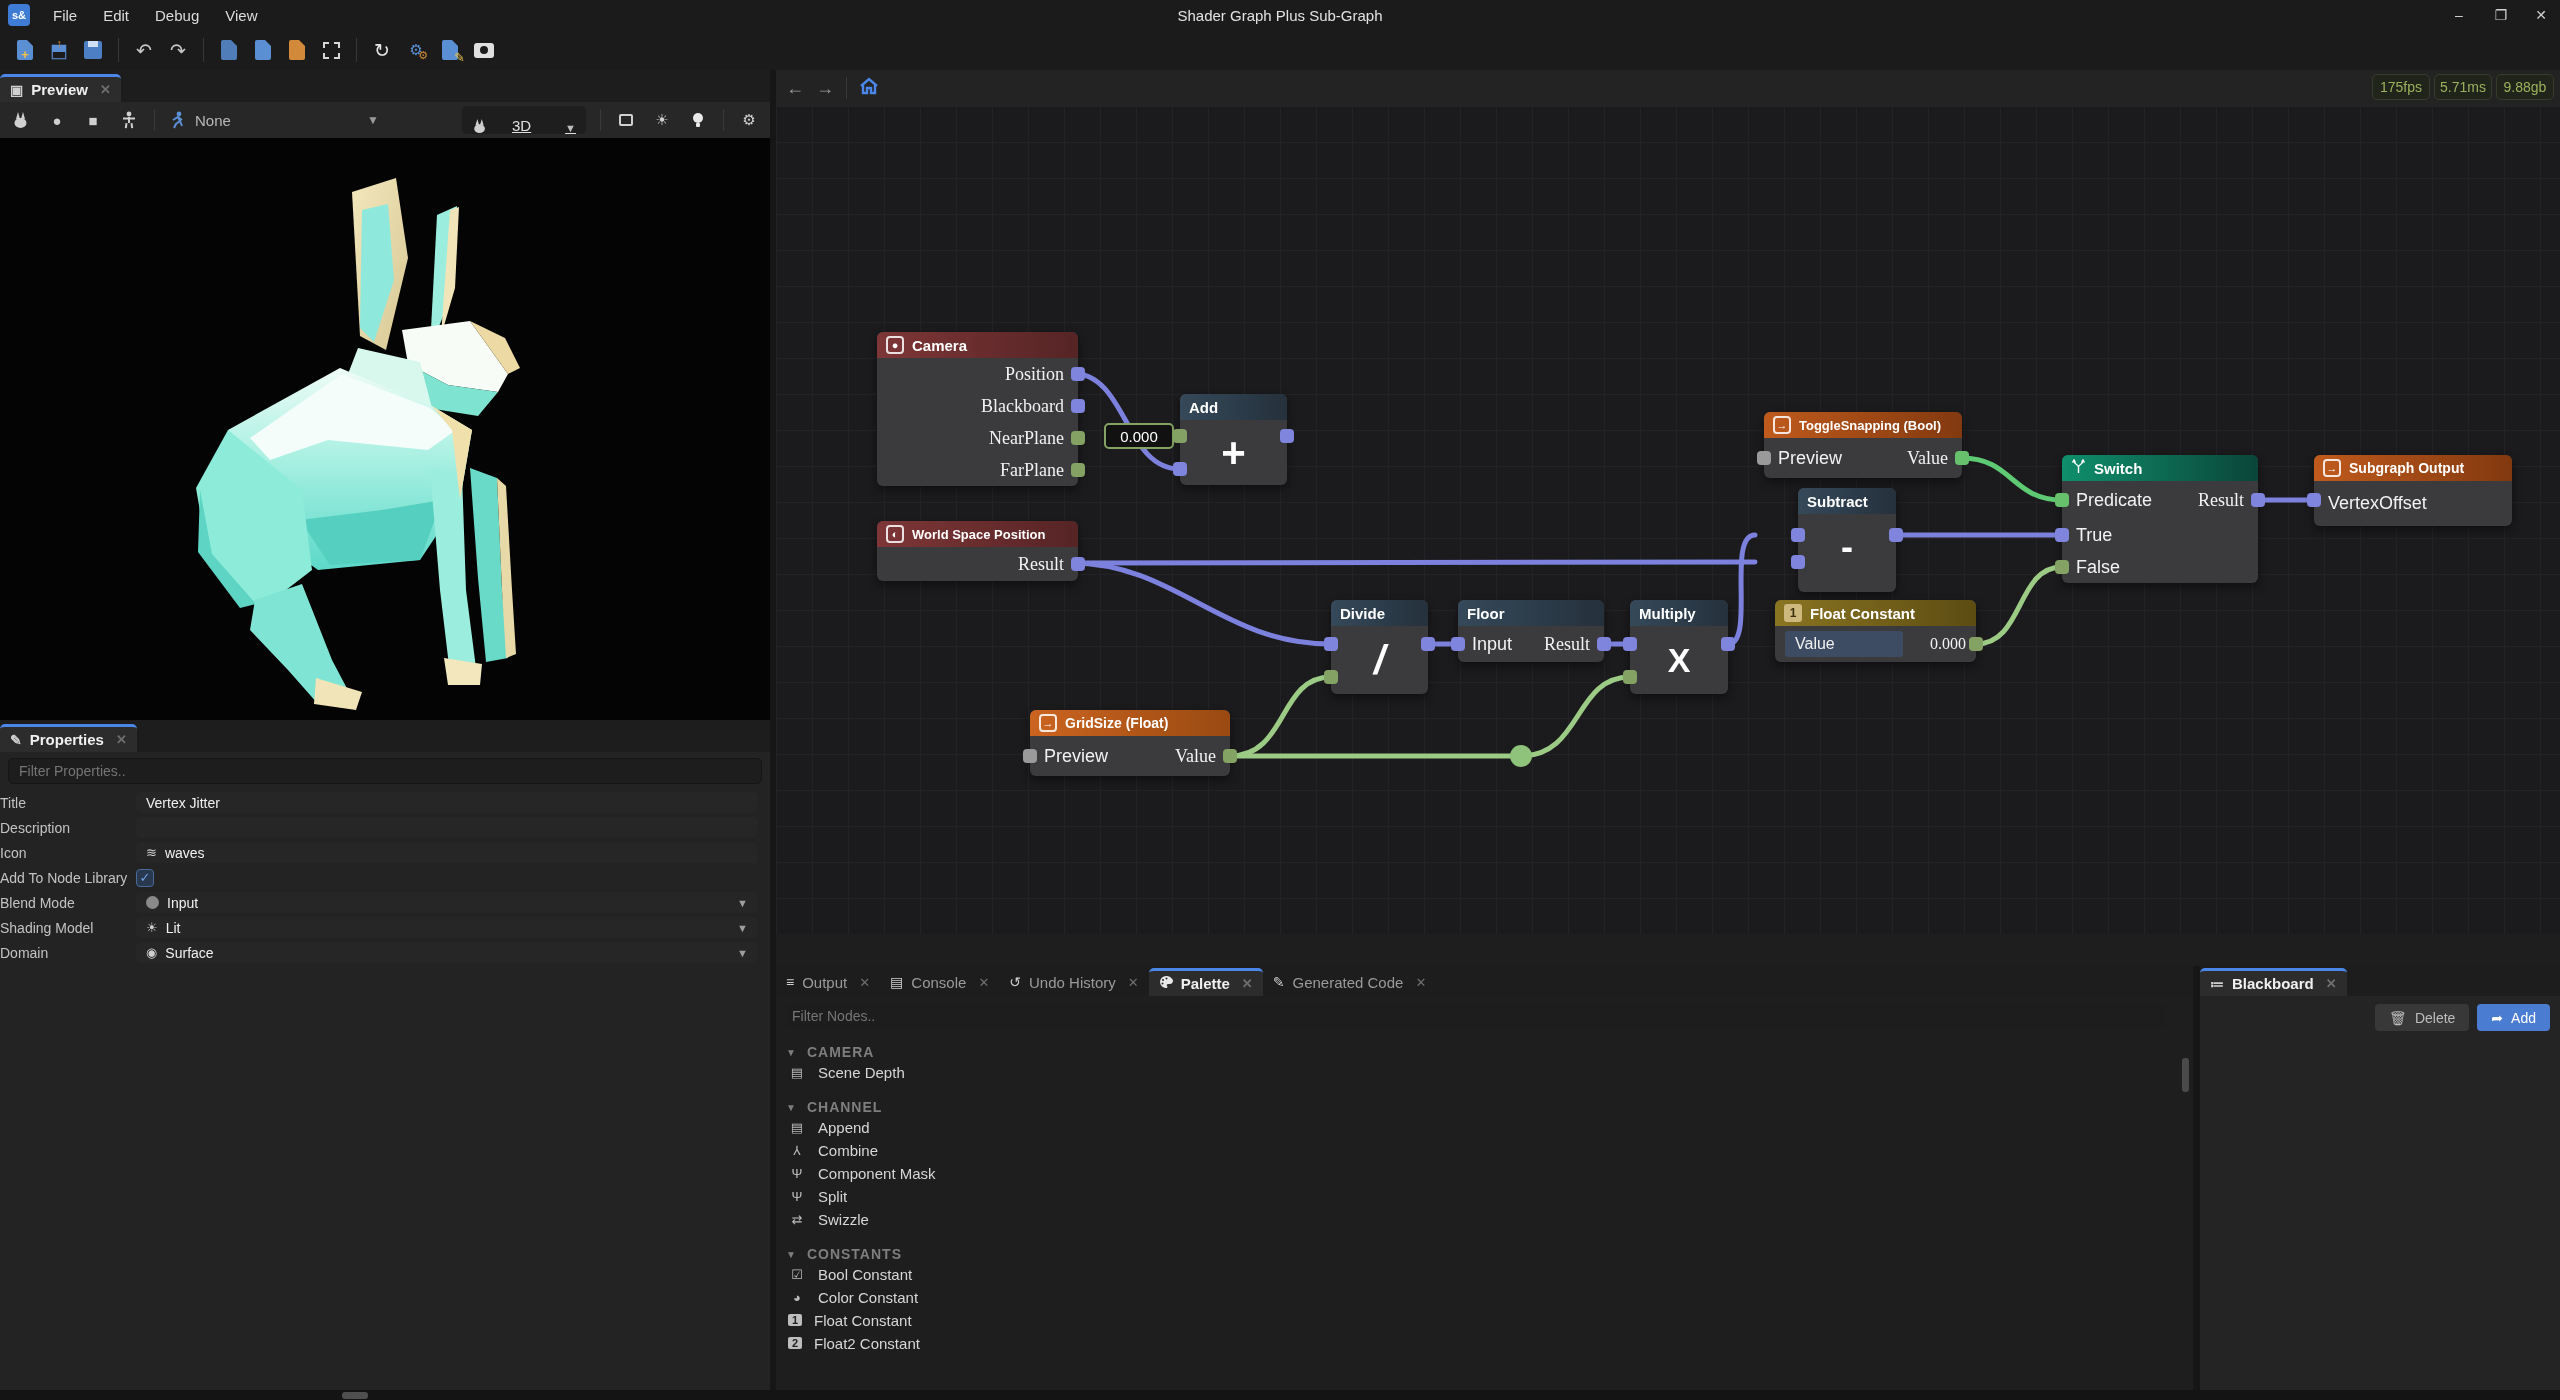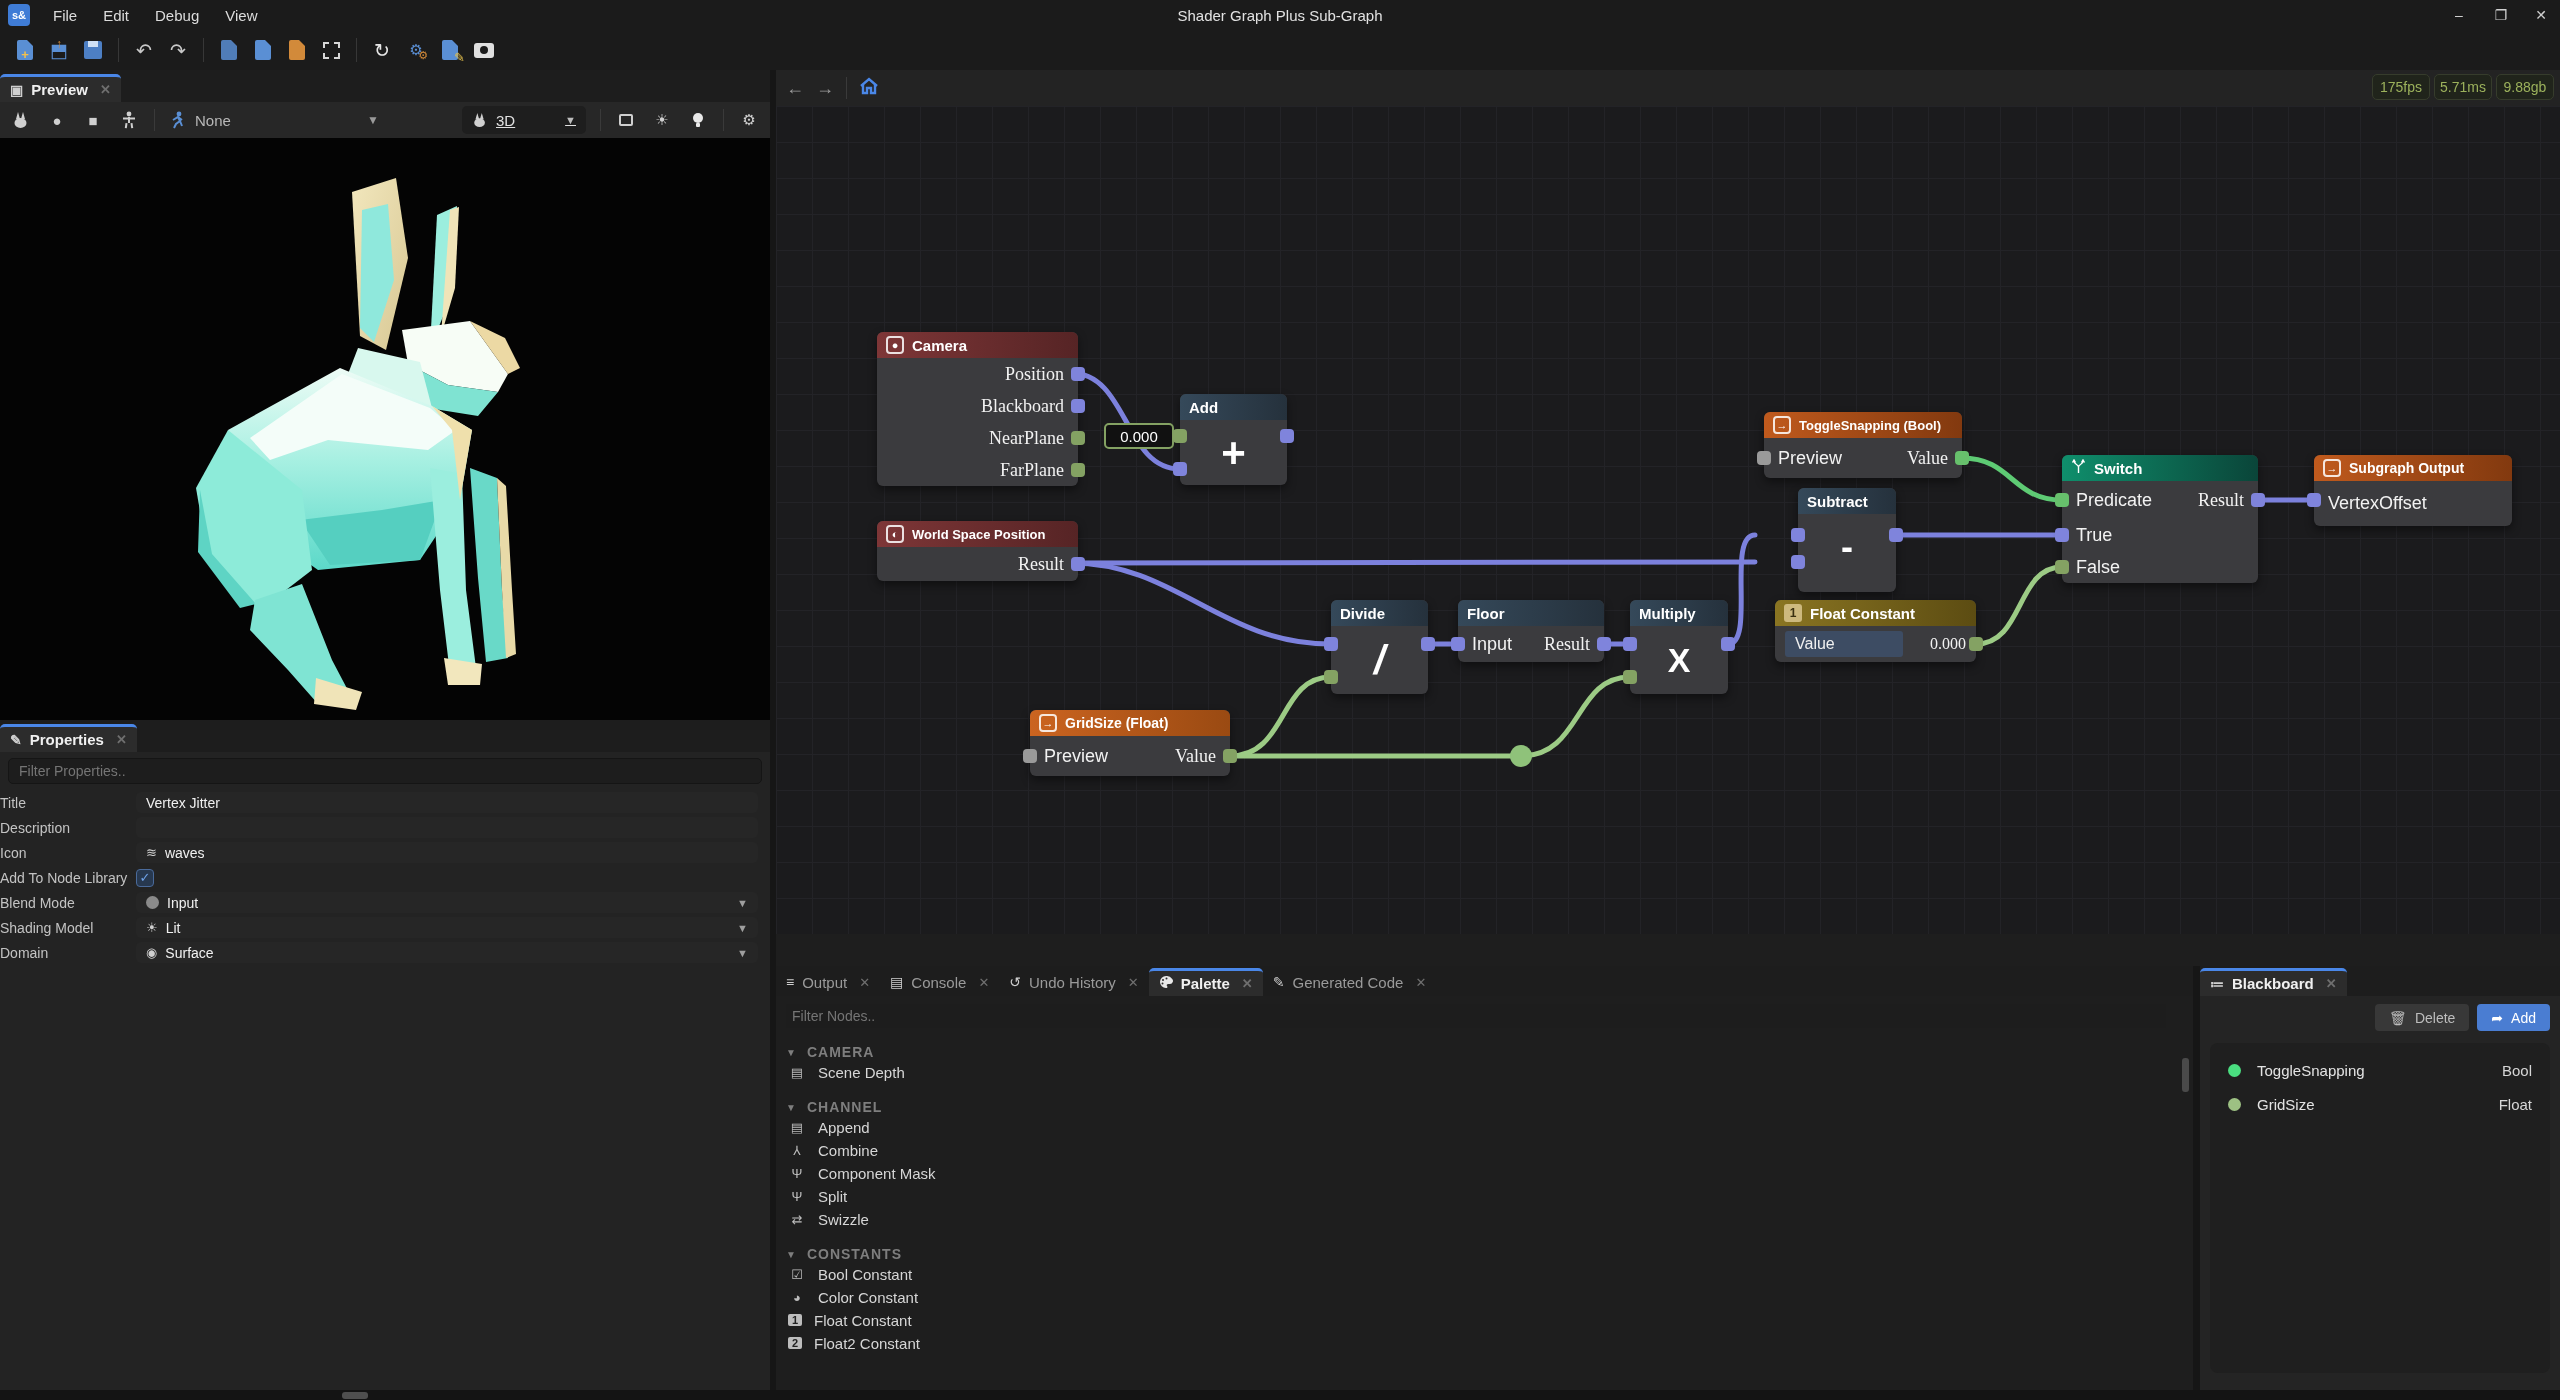--- a/index.html
+++ b/index.html
@@ -37,21 +37,21 @@
   .tab-ico { font-size:14px; color:#cfcfcf; }
 
   
   #preview-panel { left:0; top:70px; width:770px; height:650px; background:#232323; }
   #preview-tabs { width:100%; height:32px; }
   #preview-toolbar { width:100%; height:36px; background:#272727; display:flex; align-items:center; padding:0 10px; gap:14px; }
   .pt-icon { width:22px; height:22px; display:flex; align-items:center; justify-content:center; color:#d0d0d0; font-size:15px; }
   .pt-sep { width:1px; height:22px; background:#3a3a3a; }
   #model-dd { display:flex; align-items:center; gap:10px; color:#b8b8b8; font-size:15px; flex:0 0 210px; }
   #model-dd .chev { margin-left:auto; color:#9a9a9a; font-size:12px; }
-  #dim-dd { margin-left:auto; width:124px; height:28px; background:#1e1e1e; border-radius:5px; display:flex; align-items:center; padding:0 10px; gap:8px; font-size:15px; color:#e0e0e0;text-decoration:underline; }
+  #dim-dd { margin-left:auto; width:124px; height:28px; background:#1e1e1e; border-radius:5px; display:flex; align-items:flex-end; padding:0 10px; gap:24px; font-size:15px; color:#e0e0e0;text-decoration:underline; }
   #dim-dd .chev { margin-left:auto; font-size:11px; color:#bdbdbd; }
   #viewport { width:770px; height:582px; background:#040404; position:relative; }
 
   #props-panel { left:0; top:720px; width:770px; height:670px; background:#232323; }
   #props-tabs { height:32px; }
   #props-filter { margin:6px 8px; height:26px; background:#1d1d1d; border:1px solid #151515; border-radius:5px; width:754px; color:#bdbdbd; font-size:14px; padding:0 10px; }
   .prop-row { display:flex; align-items:center; height:25px; padding:0 12px 0 0; }
   .prop-label { width:136px; font-size:14px; color:#c3c3c3; flex:none; }
   .prop-field { flex:1; height:21px; background:#262626; border:none; border-radius:5px; color:#f0f0f0; font-size:14px; padding:0 10px; position:relative; display:flex; align-items:center; gap:8px; }
   input.prop-field { width:100%; }
@@ -661,29 +661,17 @@
     <div id="bb-actions">
       <div class="bb-btn" id="bb-delete">
           <span>🗑</span>
           <span>Delete</span>
         </div>
       <div class="bb-btn" id="bb-add">
           <span>➦</span>
           <span>Add</span>
         </div>
     </div>
-    <div id="bb-card">
-      <div class="bb-row">
-        <span class="bb-dot" style="background:#4ade80"></span>
-        <span>ToggleSnapping</span>
-        <span class="bb-type">Bool</span>
-      </div>
-      <div class="bb-row">
-        <span class="bb-dot" style="background:#9dc183"></span>
-        <span>GridSize</span>
-        <span class="bb-type">Float</span>
-      </div>
-    </div>
   </div>
 
   <div id="statusbar" class="abs"></div>
   <div id="status-notch"></div>
 </div>
 
 </body></html>

